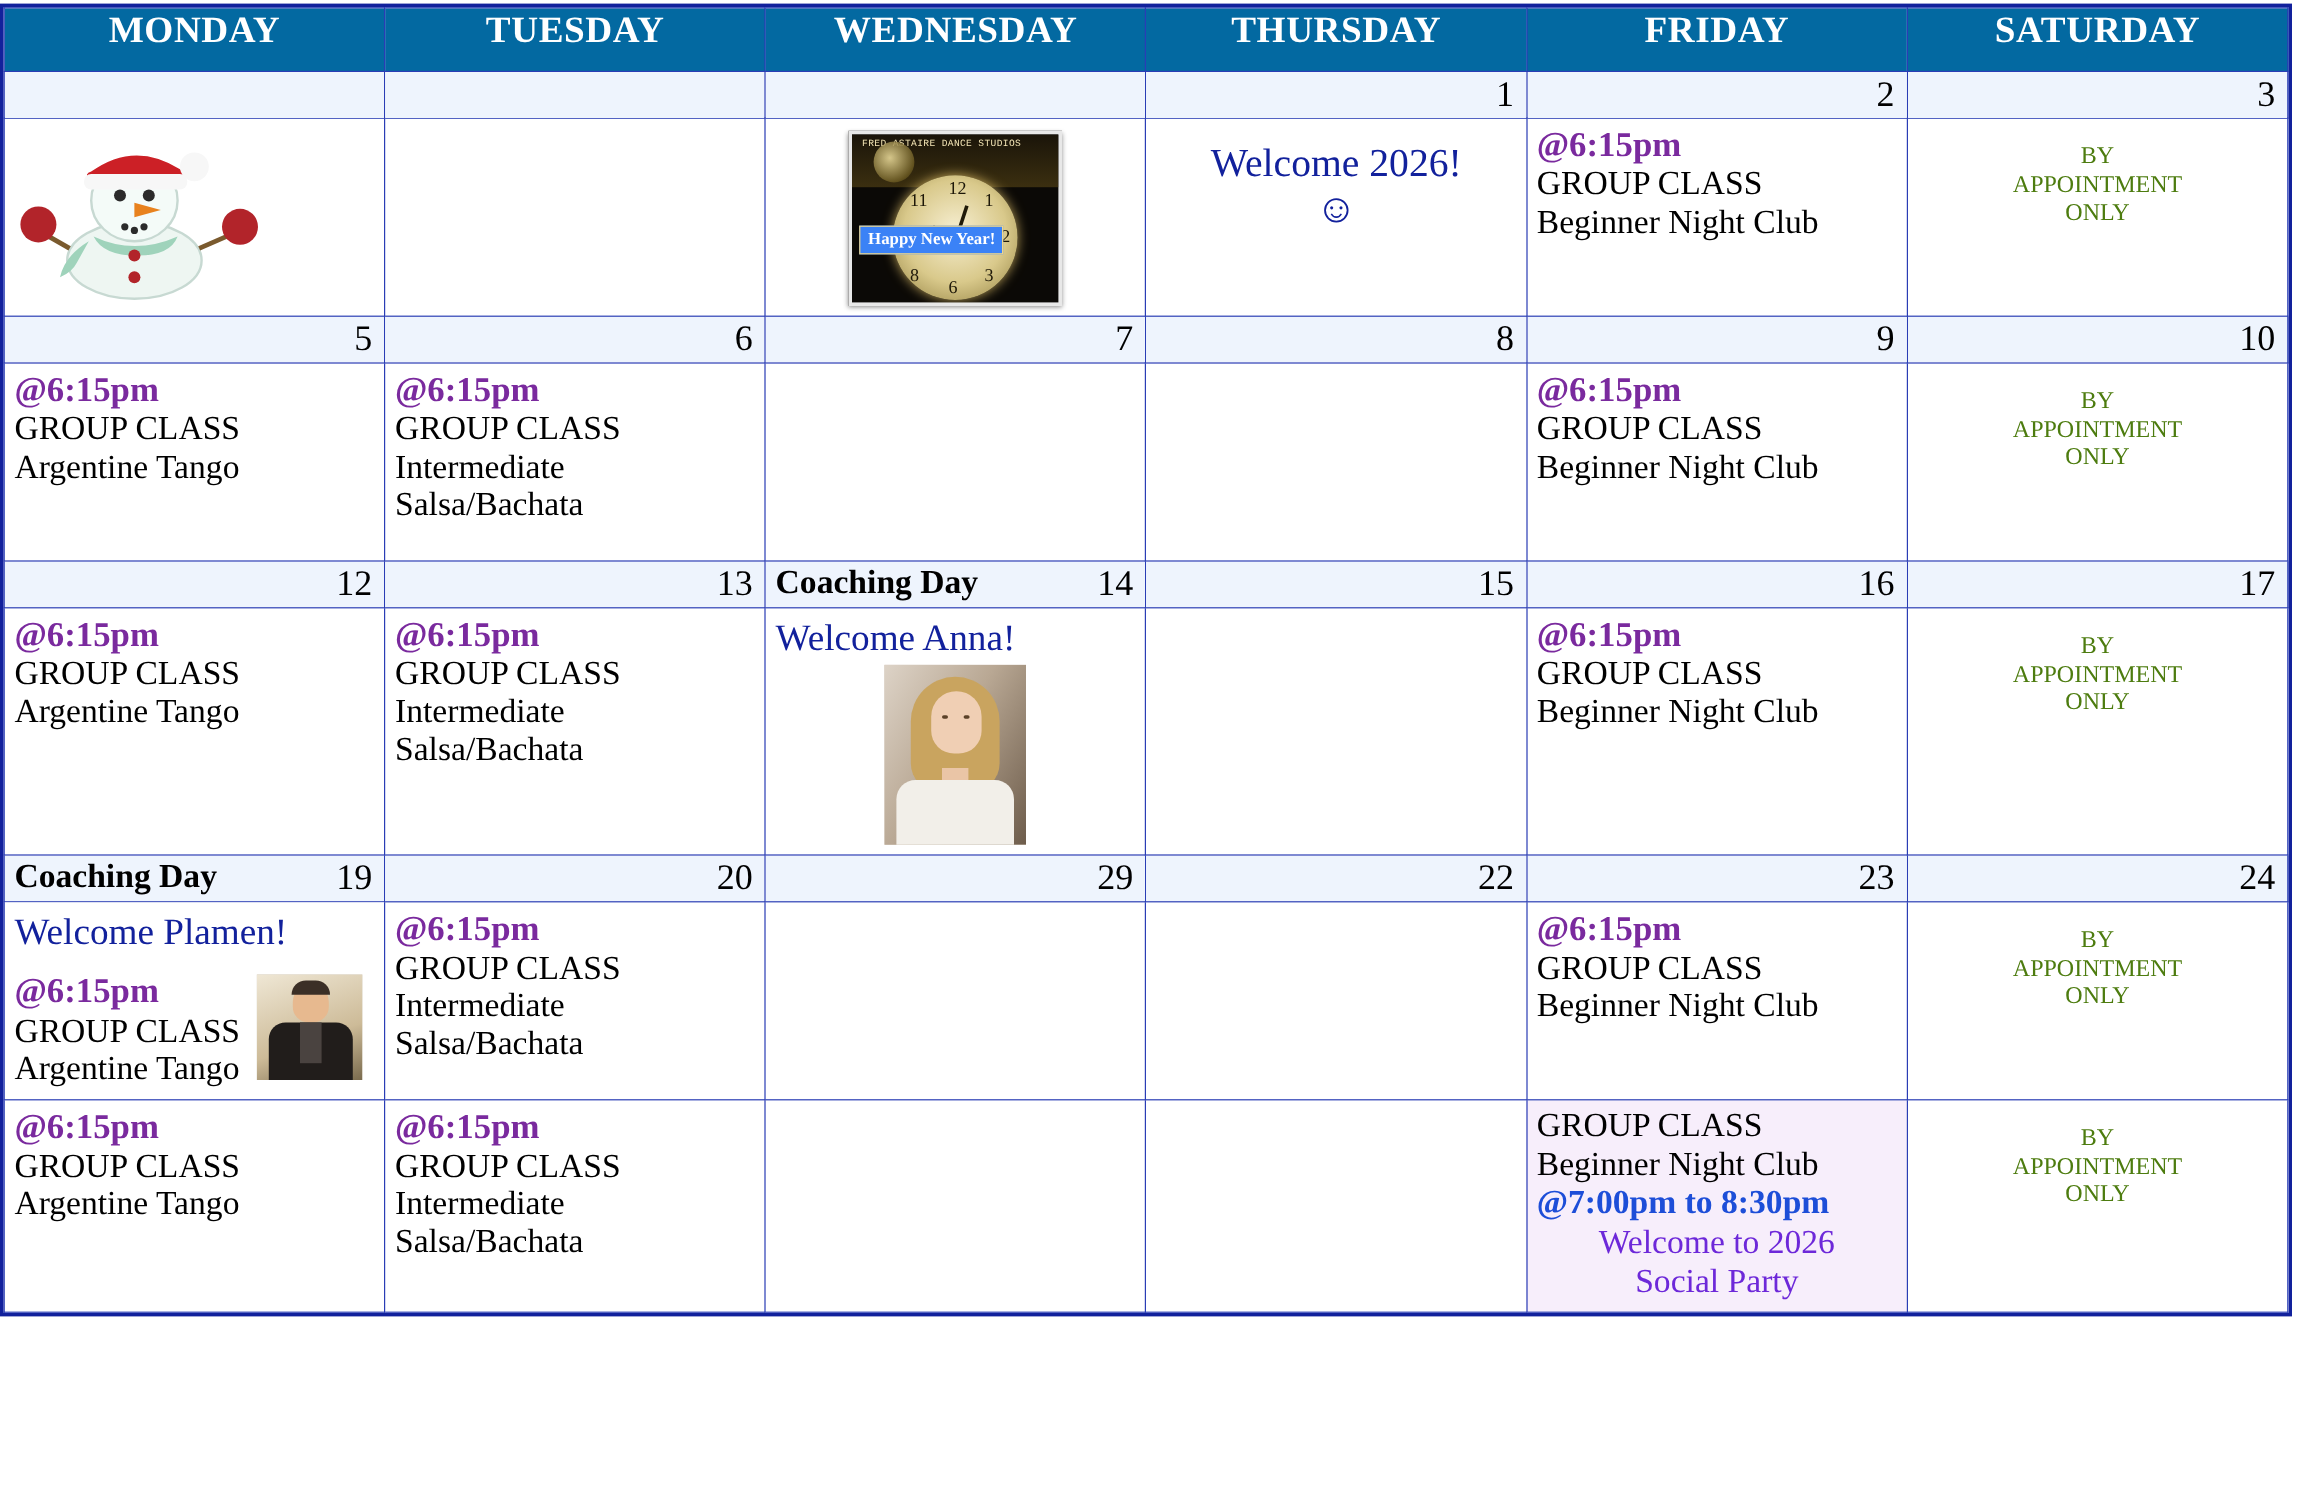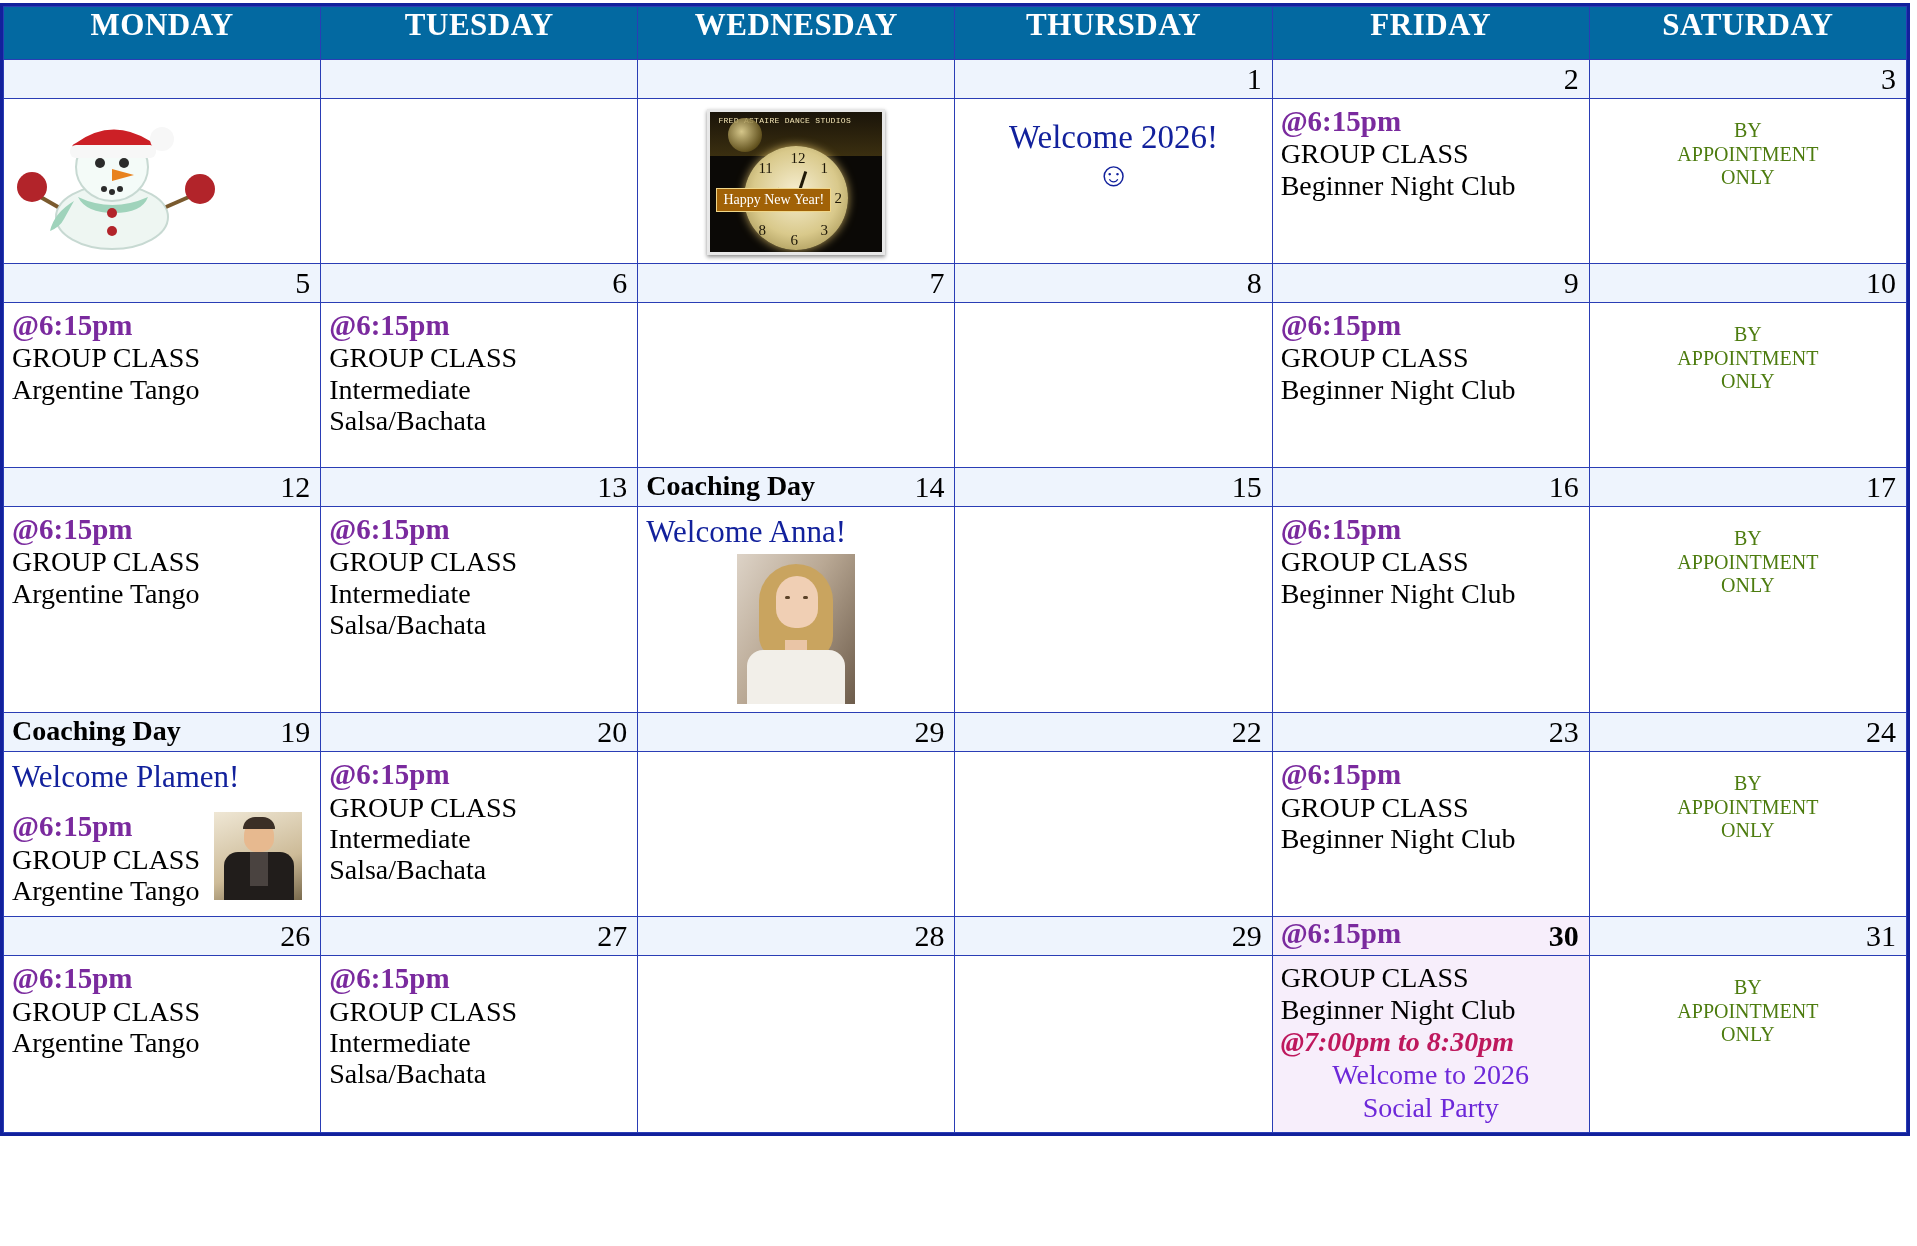--- a/index.html
+++ b/index.html
@@ -168,24 +168,24 @@
     position: absolute;
     left: 85px; top: 66px;
     width: 3px; height: 22px;
     background: #201a08;
     transform-origin: bottom center;
     transform: rotate(-60deg);
   }
   .ny-banner {
     position: absolute;
     left: 6px; top: 76px;
-    background: #a16207;
+    background: #3b82f6;
     color: #ffffff;
     font-size: 14px;
-    font-weight: normal;
+    font-weight: bold;
     padding: 3px 6px;
     font-family: "Liberation Serif", serif;
     border: 1px solid #f0d78a;
   }
   .ny-fa {
     position: absolute;
     left: 8px; top: 4px;
     color: #f2e4b4;
     font-size: 8px;
     letter-spacing: .3px;
@@ -255,25 +255,24 @@
     background: #f7eefb !important;
   }
   .partytext {
     font-weight: normal;
     font-size: 28px;
     color: #6d28d9;
     line-height: 1.18;
     text-align: center;
   }
   .partytime {
-    color: #be185d;
+    color: #1d4ed8;
     font-weight: bold;
     font-size: 28px;
     line-height: 1.18;
-    font-style: italic;
   }
   .numcell-party {
     background: #f7eefb !important;
   }
   .numcell-party .timeinline {
     position: absolute;
     left: 8px;
     top: 0px;
     color: #7a2a9e;
     font-weight: bold;
@@ -542,41 +541,20 @@
         </td>
         <td>
           <div class="byappt">
             <div>BY</div>
             <div>APPOINTMENT</div>
             <div>ONLY</div>
           </div>
         </td>
       </tr>
 
-      <tr class="numrow">
-        <td>
-            <span class="num">26</span>
-          </td>
-        <td>
-            <span class="num">27</span>
-          </td>
-        <td>
-            <span class="num">28</span>
-          </td>
-        <td>
-            <span class="num">29</span>
-          </td>
-        <td class="numcell-party">
-          <span class="timeinline">@6:15pm</span>
-          <span class="num">30</span>
-        </td>
-        <td>
-            <span class="num">31</span>
-          </td>
-      </tr>
       <tr class="contentrow">
         <td>
           <div class="time">@6:15pm</div>
           <div class="line">GROUP CLASS</div>
           <div class="line">Argentine Tango</div>
         </td>
         <td>
           <div class="time">@6:15pm</div>
           <div class="line">GROUP CLASS</div>
           <div class="line">Intermediate</div>

